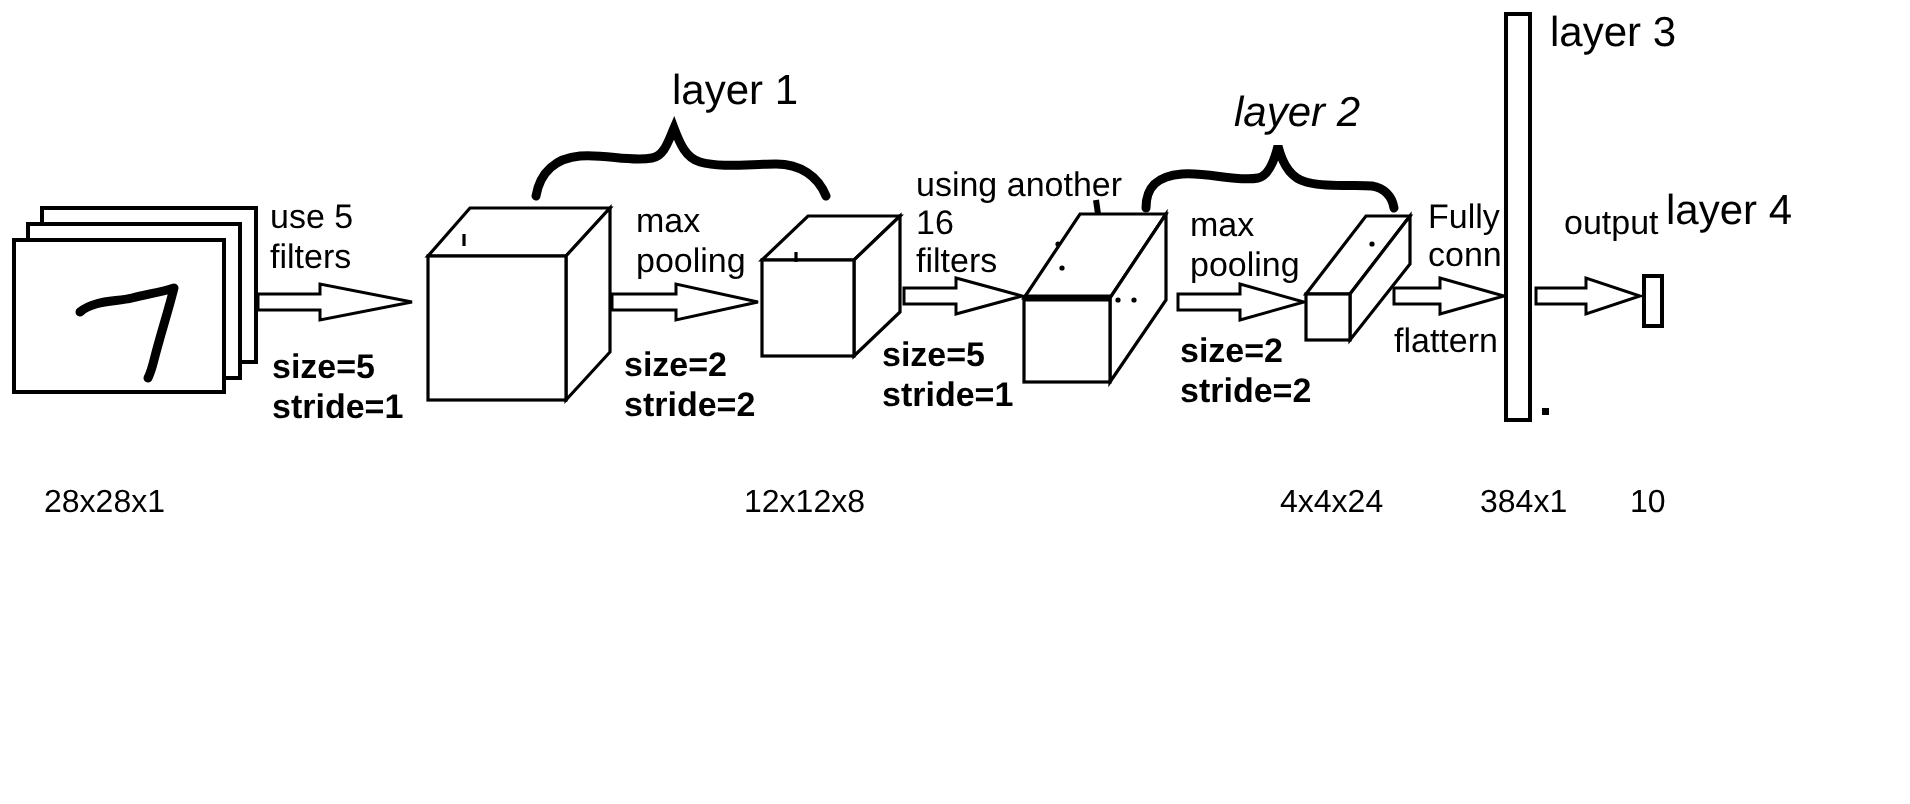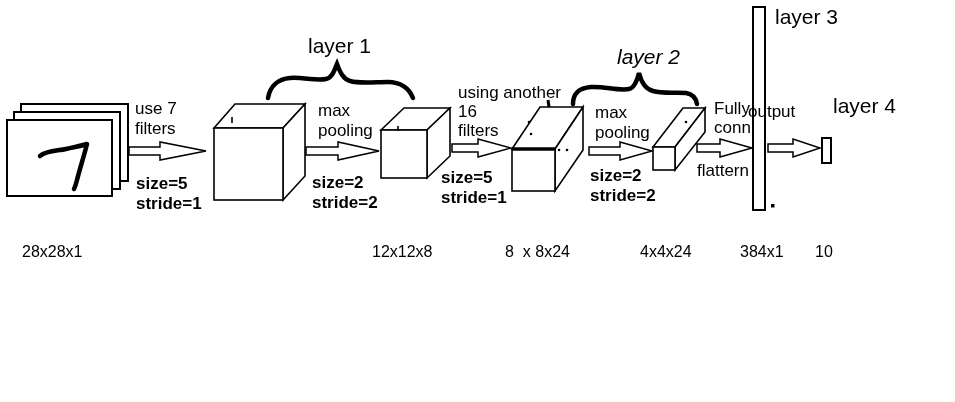--- a/index.html
+++ b/index.html
@@ -100,26 +100,26 @@
     <polygon points="697,144 720,144 720,139 752,148 720,157 720,152 697,152" fill="#fff" stroke="#000" stroke-width="1.5"></polygon>
 
     <rect x="753" y="7" width="12" height="203" fill="#fff" stroke="#000" stroke-width="2"></rect>
     <rect x="771" y="204" width="3.5" height="3.5" fill="#000"></rect>
 
     <polygon points="768,144 793,144 793,139 820,148 793,157 793,152 768,152" fill="#fff" stroke="#000" stroke-width="1.5"></polygon>
 
     <rect x="822" y="138" width="9" height="25" fill="#fff" stroke="#000" stroke-width="2"></rect>
   </svg>
 
-  <div class="lbl" style="left:135px;top:99px;">use 7
+  <div class="lbl" style="left:135px;top:99px;">use 5
 filters</div>
   <div class="lbl bold" style="left:136px;top:174px;">size=5
 stride=1</div>
 
-  <div class="layer-lbl" style="left:308px;top:34px;">layer 1</div>
+  <div class="layer-lbl" style="left:336px;top:34px;">layer 1</div>
   <div class="lbl" style="left:318px;top:101px;">max
 pooling</div>
   <div class="lbl bold" style="left:312px;top:173px;">size=2
 stride=2</div>
 
   <div class="lbl tight" style="left:458px;top:83px;">using another
 16
 filters</div>
   <div class="lbl bold" style="left:441px;top:168px;">size=5
 stride=1</div>
@@ -128,23 +128,22 @@
   <div class="lbl" style="left:595px;top:103px;">max
 pooling</div>
   <div class="lbl bold" style="left:590px;top:166px;">size=2
 stride=2</div>
 
   <div class="lbl tight" style="left:714px;top:99px;">Fully
 conn</div>
   <div class="lbl" style="left:697px;top:161px;">flattern</div>
 
   <div class="layer-lbl" style="left:775px;top:5px;">layer 3</div>
-  <div class="lbl" style="left:748px;top:102px;">output</div>
+  <div class="lbl" style="left:782px;top:102px;">output</div>
   <div class="layer-lbl" style="left:833px;top:94px;">layer 4</div>
 
   <div class="dim-lbl" style="left:22px;top:240px;">28x28x1</div>
   <div class="dim-lbl" style="left:372px;top:240px;">12x12x8</div>
-  <div class="dim-lbl" style="left:505px;top:240px;">8  x 8x24</div>
   <div class="dim-lbl" style="left:640px;top:240px;">4x4x24</div>
   <div class="dim-lbl" style="left:740px;top:240px;text-align:right;">384x1</div>
   <div class="dim-lbl" style="left:815px;top:240px;">10</div>
 
 </div>
 
 </body></html>

